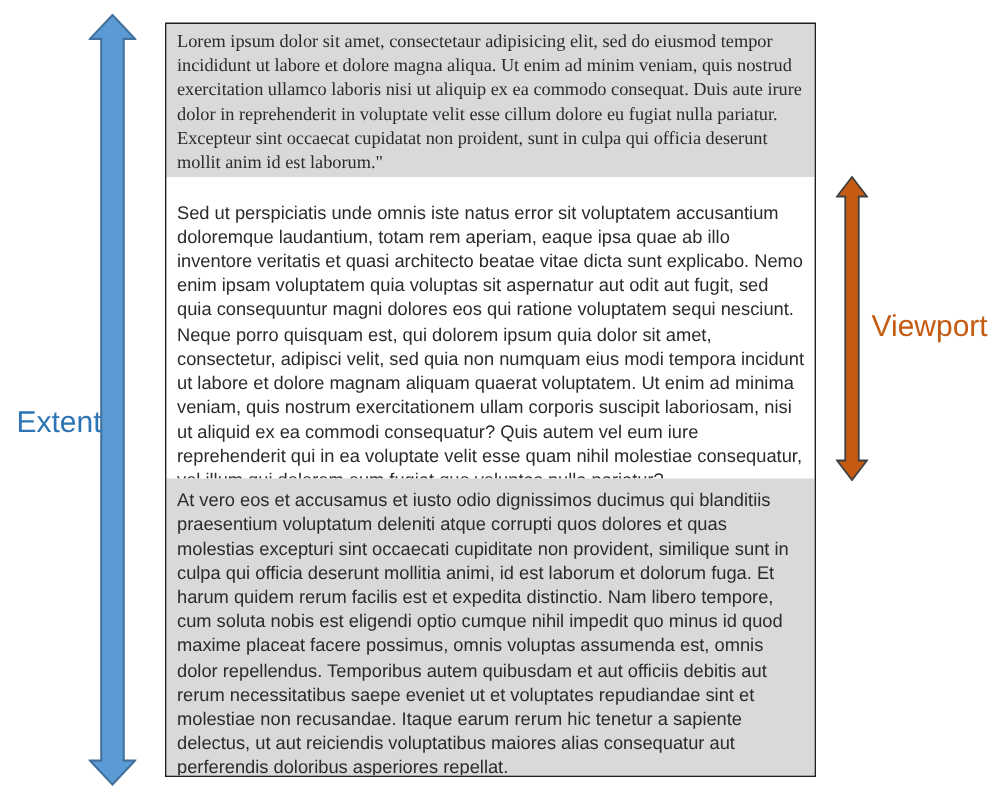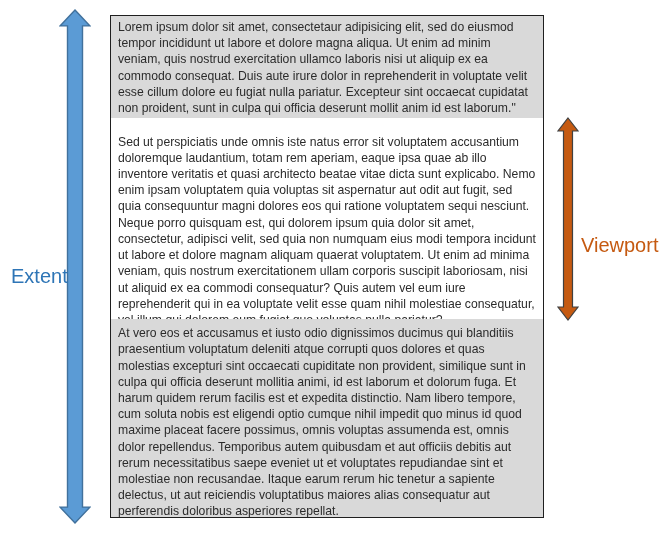--- a/index.html
+++ b/index.html
@@ -29,23 +29,22 @@
     stroke-linejoin: miter;
   }
 
   
   .label {
     position: absolute;
     font-size: 20px;
     line-height: 22px;
     font-weight: 400;
     white-space: nowrap;
-    margin-top: 27px;
   }
-  .extent-label   { left: 11px;  top: 238px; color: var(--extent-label-color, #2E75B6); }
+  .extent-label   { left: 11px;  top: 271px; color: var(--extent-label-color, #2E75B6); }
   .viewport-label { left: 581px; top: 207px; color: var(--viewport-label-color, #C55A11); }
 
   
   .content-box {
     position: absolute;
     left: 110px;
     top: 15px;
     width: 434px;
     height: 503px;
     box-sizing: border-box;
@@ -58,21 +57,21 @@
   .para {
     box-sizing: border-box;
     padding: 3px 7px 0 7px;
     font-size: 12.2px;
     line-height: 16.2px;
     color: #2B2B2B;
     overflow: hidden;
   }
   .para.gray  { background: var(--paragraph-bg-gray, #D9D9D9); }
   .para.white { background: var(--paragraph-bg-white, #FFFFFF); padding-top: 16px; }
-  .para-top    { height: 103px; }
+  .para-top    { height: 103px; font-family: Liberation Serif, serif; }
   .para-middle { height: 204px; }
   .para-bottom { flex: 1 1 auto; padding-top: 6px; }
 </style>
 </head>
 <body>
 
 <div class="page">
 
   <svg class="arrow extent-arrow" viewBox="0 0 32 518" preserveAspectRatio="none" aria-hidden="true">
     <polygon points="16,1 31,17 23.5,17 23.5,501 31,501 16,517 1,501 8.5,501 8.5,17 1,17"></polygon>

